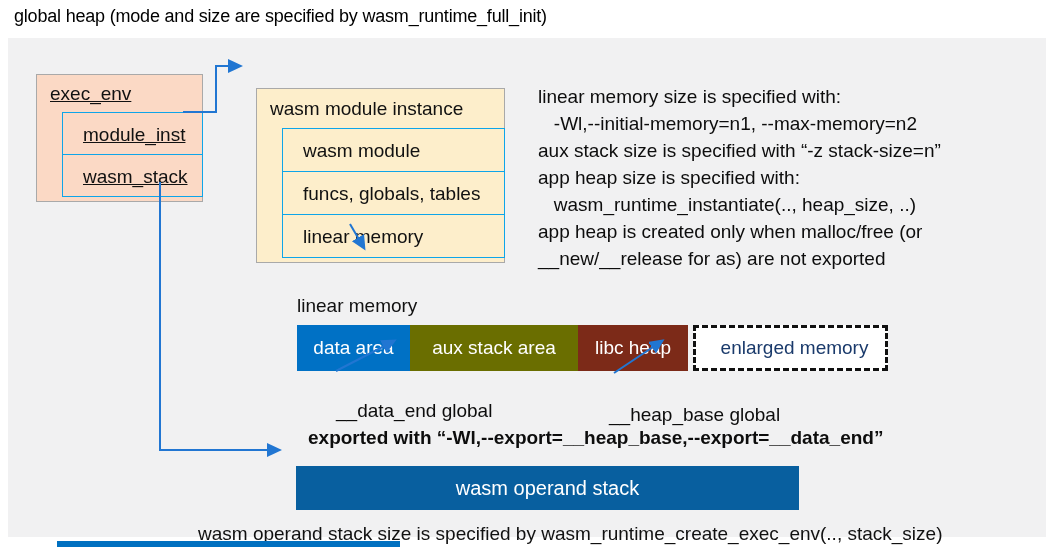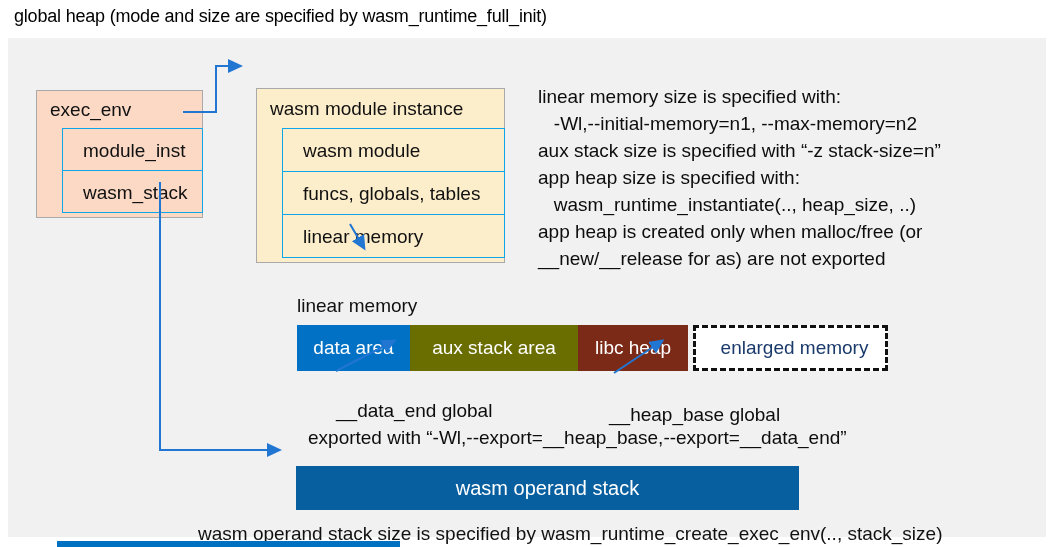--- a/index.html
+++ b/index.html
@@ -11,21 +11,21 @@
   .title {
     position:absolute; left:14px; top:6px; font-size:18px; color:#000;
     letter-spacing:-0.2px;
   }
   .panel {
     position:absolute; left:8px; top:38px; width:1038px; height:499px;
     background:#f1f1f2;
   }
   
   .group { position:absolute; border:1px solid #a9a9a9; box-sizing:border-box; }
-  .group.exec { left:28px; top:52px; width:167px; background:#fbd9c5; padding-bottom:4px; }
+  .group.exec { left:28px; top:36px; width:167px; background:#fbd9c5; padding-bottom:4px;text-decoration:underline; }
   .group.wmi  { left:248px; top:50px; width:249px; background:#fdeecb; padding-bottom:4px; }
   .group .hdr { height:38px; line-height:38px; padding-left:13px; font-size:19px; }
   .group.wmi .hdr { height:40px; line-height:40px; }
   .kids { margin-left:25px; margin-right:-1px; }
   .kid {
     border:1px solid #0ea5e9; margin-top:-1px; height:43px; line-height:43px;
     padding-left:20px; font-size:19px; box-sizing:border-box; background:inherit;
   }
   .group.wmi .kid { height:44px; line-height:44px; }
   
@@ -36,21 +36,21 @@
   .membar { position:absolute; left:289px; top:287px; height:46px; display:flex; align-items:stretch; }
   .seg {
     display:flex; align-items:center; justify-content:center;
     font-size:19px; box-sizing:border-box; white-space:nowrap;
   }
   .seg.dashed { border:3px dashed #111; margin-left:5px;padding-left:8px; }
   
   .ann { position:absolute; font-size:19px; color:#0d0d0d; }
   .ann.data-end  { left:328px; top:362px; }
   .ann.heap-base { left:601px; top:366px; }
-  .ann.export    { left:300px; top:389px; }
+  .ann.export    { left:300px; top:389px;font-weight:bold; }
   
   .opbar {
     position:absolute; left:288px; top:428px; width:503px; height:44px;
     background:#085f9f; color:#fff; font-size:20px;
     display:flex; align-items:center; justify-content:center;
   }
   .bottom-note { position:absolute; left:190px; top:483px; font-size:19px; line-height:26px; }
   .bstrip { position:absolute; left:57px; top:541px; width:343px; height:6px; background:#0070c0; }
   svg.arrows { position:absolute; left:0; top:0; pointer-events:none; }
 </style>

